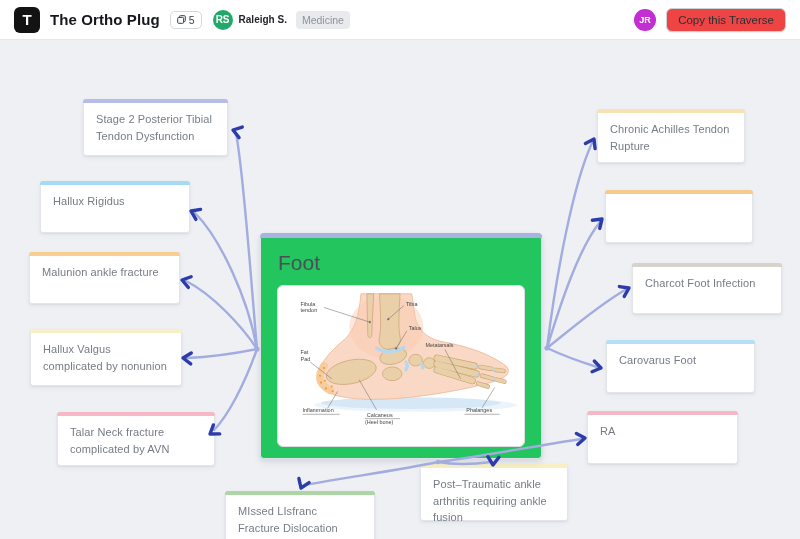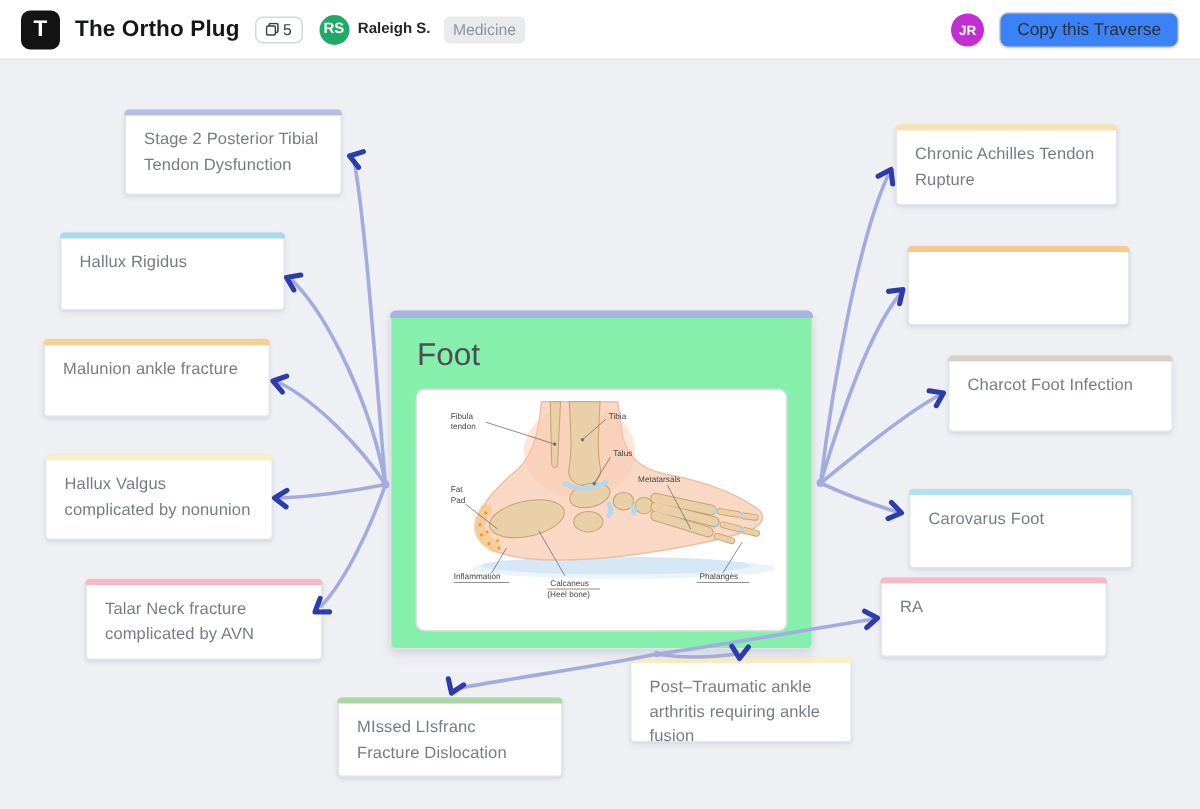--- a/index.html
+++ b/index.html
@@ -33,27 +33,27 @@
   }
   .avatar.green { width:20px; height:20px; background:#23a967; font-size:10px; margin-right:6px; }
   .avatar.magenta { width:22px; height:22px; background:#c32ed2; font-size:9px; margin-right:10px; }
   .owner-name { font-size:10px; font-weight:700; color:#23252b; margin-right:9px; }
   .chip {
     background:#e9eaee; color:#8d939c; font-size:10.5px;
     padding:3px 6px; border-radius:4px;
   }
   .spacer { flex:1; }
   .copy-btn {
-    height:24px; padding:0 11px; background:#3b82f6;
+    height:24px; padding:0 11px; background:#ef4444;
     border:1px solid #ccd1d8; border-radius:6px;
     font-size:11.5px; color:#2c3036; font-family:"Liberation Sans",sans-serif;
     box-shadow:0 1px 1px rgba(0,0,0,.05); cursor:pointer;
   }
   
-  .board { position:absolute; inset:0; }
+  .board { position:absolute; inset:0;margin-top:26px; }
   .node {
     position:absolute; background:#fff;
     border:1px solid #e2e5ea; border-radius:3px;
     box-shadow:0 1px 2px rgba(25,35,60,.06), 0 2px 5px rgba(25,35,60,.05);
     z-index:2;
   }
   .accent { height:4px; margin:-1px -1px 0 -1px; border-radius:3px 3px 0 0; background:var(--accent,#ccc); }
   .node-label {
     padding:8px 12px 10px; font-size:11px; line-height:16.5px;
     color:#767c85; letter-spacing:.1px;
@@ -61,25 +61,25 @@
   .n1  { left:83px;  top:73px;  width:145px; height:57px; }
   .n2  { left:40px;  top:155px; width:150px; height:52px; }
   .n3  { left:29px;  top:226px; width:151px; height:52px; }
   .n4  { left:30px;  top:303px; width:152px; height:57px; }
   .n5  { left:57px;  top:386px; width:158px; height:54px; }
   .n6  { left:225px; top:465px; width:150px; height:53px; }
   .n7  { left:420px; top:438px; width:148px; height:57px; }
   .n8  { left:597px; top:83px;  width:148px; height:54px; }
   .n9  { left:605px; top:164px; width:148px; height:53px; }
   .n10 { left:632px; top:237px; width:150px; height:51px; }
-  .n11 { left:606px; top:326px; width:149px; height:53px; }
+  .n11 { left:606px; top:314px; width:149px; height:53px; }
   .n12 { left:587px; top:385px; width:151px; height:53px; }
   .central {
     position:absolute; left:260px; top:207px; width:282px; height:226px;
-    background:#86efac; border:1px solid #dfe2e8; border-radius:4px;
+    background:#22c55e; border:1px solid #dfe2e8; border-radius:4px;
     box-shadow:0 2px 4px rgba(25,35,60,.08), 0 4px 10px rgba(25,35,60,.06);
     z-index:3;
   }
   .central .accent { height:5px; border-radius:4px 4px 0 0; }
   .central-title { margin:13px 17px 9px; font-size:21px; font-weight:500; color:#4d4d55; }
   .diagram {
     position:absolute; left:16px; right:16px; top:51px; bottom:11px;
     border:1px solid #dadde2; border-radius:6px; background:#fff; overflow:hidden;
   }
   .diagram svg { display:block; width:100%; height:100%; }

